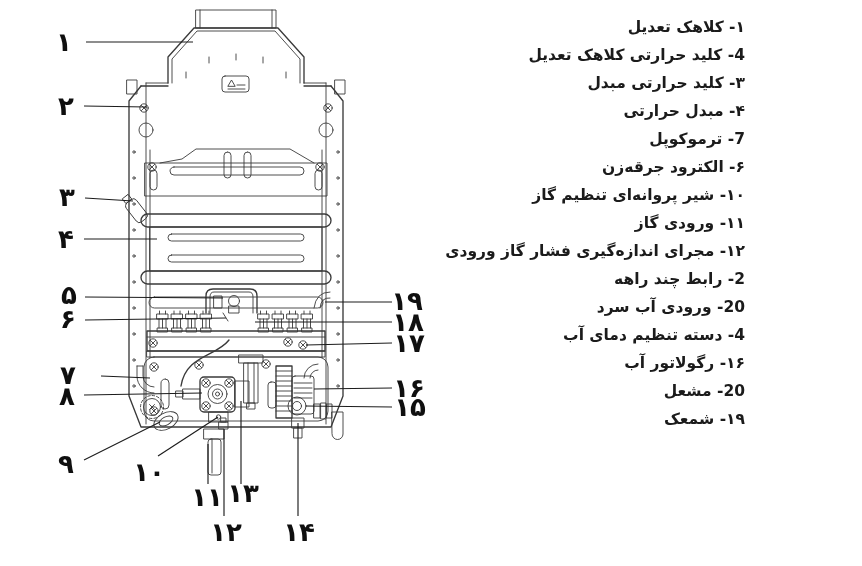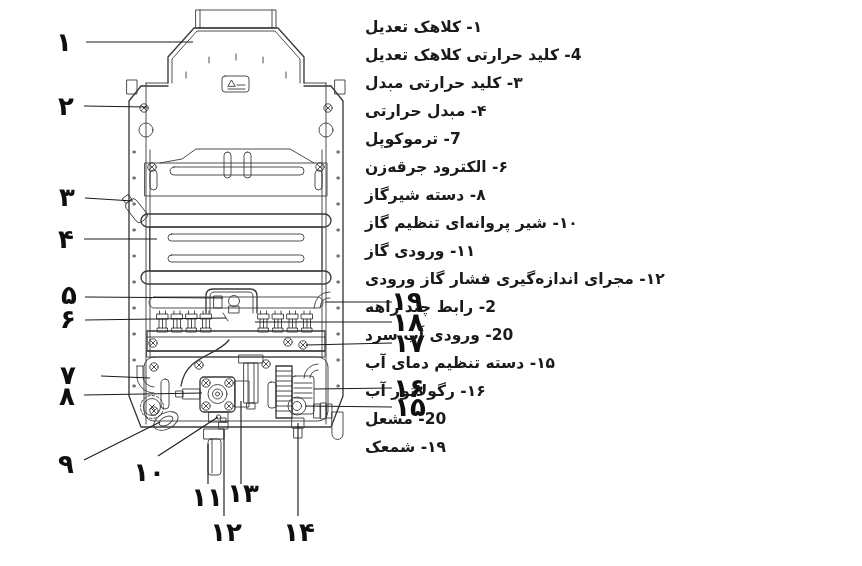--- a/index.html
+++ b/index.html
@@ -2,21 +2,21 @@
 <html><head>
 <meta charset="utf-8">
 <style>
   html,body{margin:0;padding:0;}
   body{
     width:862px;height:566px;background:#ffffff;position:relative;overflow:hidden;
     font-family:"DejaVu Sans", sans-serif;
   }
   .legend{
     position:absolute;top:13px;right:117px;width:380px;
-    direction:rtl;text-align:left;
+    direction:rtl;text-align:right;
   }
   .legend-row{
     height:28px;line-height:28px;font-size:15.5px;font-weight:700;
     color:#1b1b1b;white-space:nowrap;
   }
   svg.diagram{position:absolute;left:0;top:0;}
   .art{stroke:#3a3a3a;fill:none;stroke-width:0.9;stroke-linecap:round;stroke-linejoin:round;}
   .thick{stroke-width:1.35;}
   .callout-line{stroke:#1c1c1c;stroke-width:1.15;fill:none;}
   .callout-num{
@@ -284,23 +284,22 @@
   </g>
 </svg>
 
 <div class="legend">
   <div class="legend-row">۱- کلاهک تعدیل</div>
   <div class="legend-row">4- کلید حرارتی کلاهک تعدیل</div>
   <div class="legend-row">۳- کلید حرارتی مبدل</div>
   <div class="legend-row">۴- مبدل حرارتی</div>
   <div class="legend-row">7- ترموکوپل</div>
   <div class="legend-row">۶- الکترود جرقه‌زن</div>
-  <div class="legend-row">۸- دسته شیرگاز</div>
   <div class="legend-row">۱۰- شیر پروانه‌ای تنظیم گاز</div>
   <div class="legend-row">۱۱- ورودی گاز</div>
   <div class="legend-row">۱۲- مجرای اندازه‌گیری فشار گاز ورودی</div>
   <div class="legend-row">2- رابط چند راهه</div>
   <div class="legend-row">20- ورودی آب سرد</div>
-  <div class="legend-row">۱۵- دسته تنظیم دمای آب</div>
+  <div class="legend-row">4- دسته تنظیم دمای آب</div>
   <div class="legend-row">۱۶- رگولاتور آب</div>
   <div class="legend-row">20- مشعل</div>
   <div class="legend-row">۱۹- شمعک</div>
 </div>
 
 </body></html>

